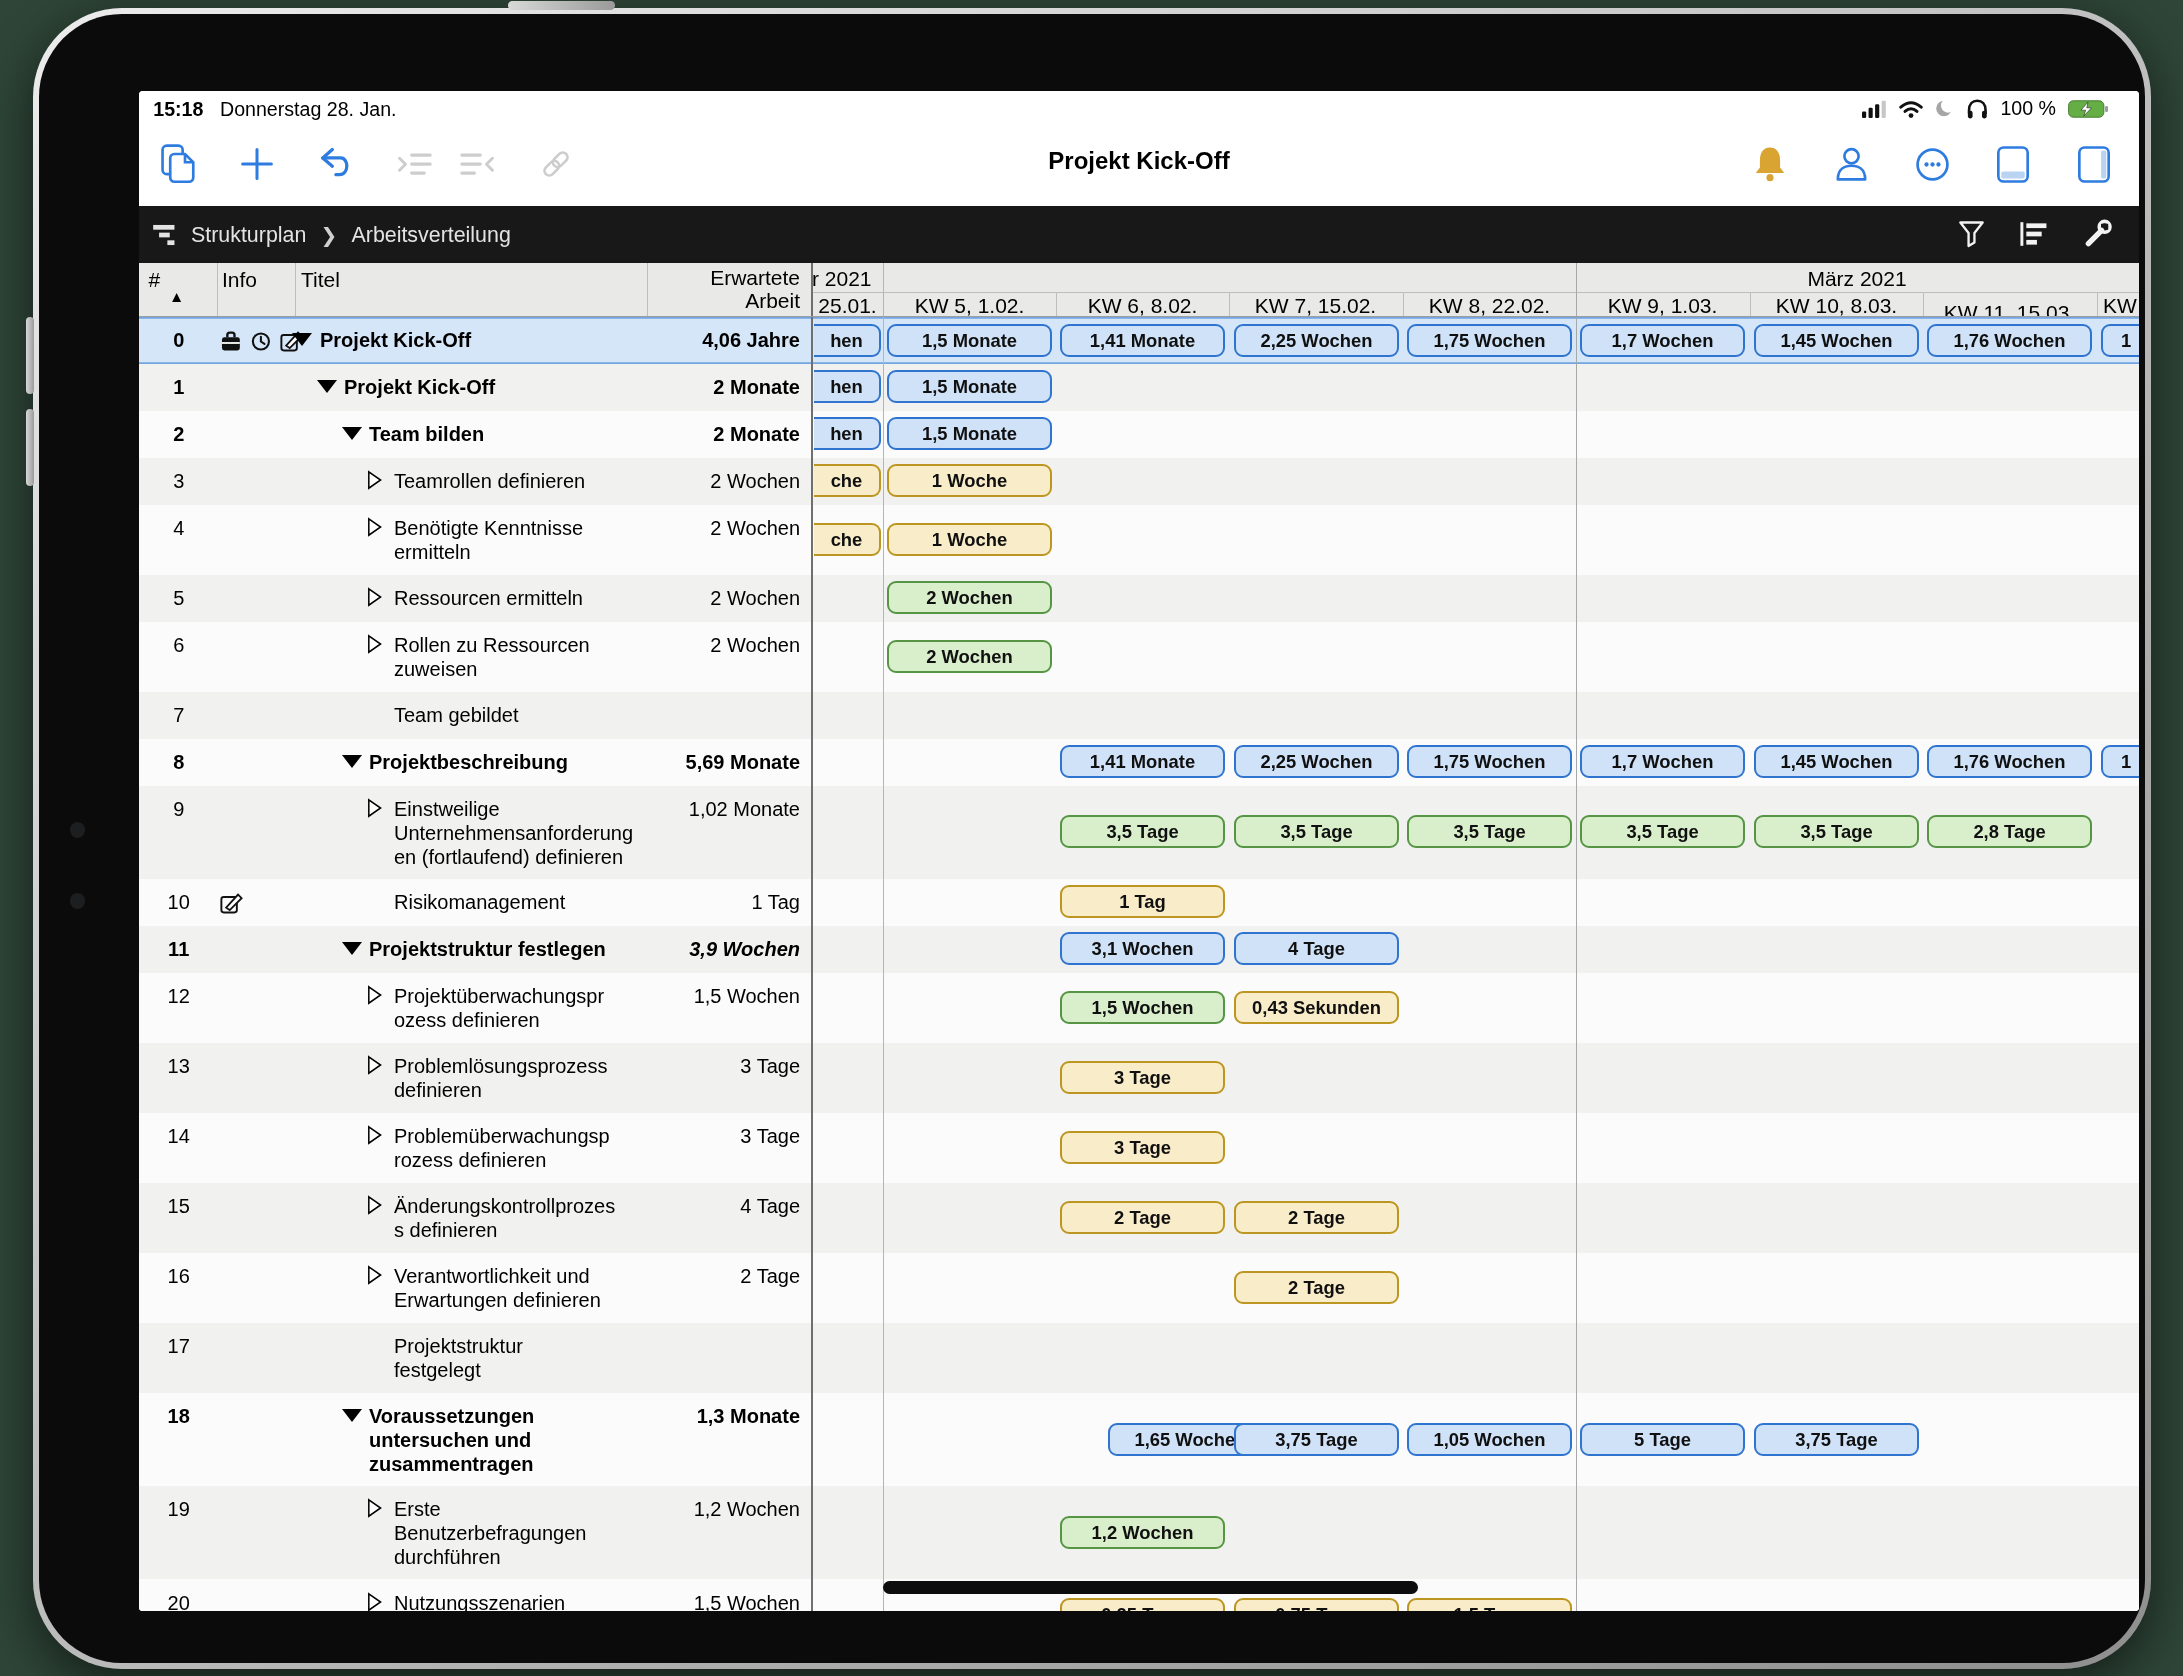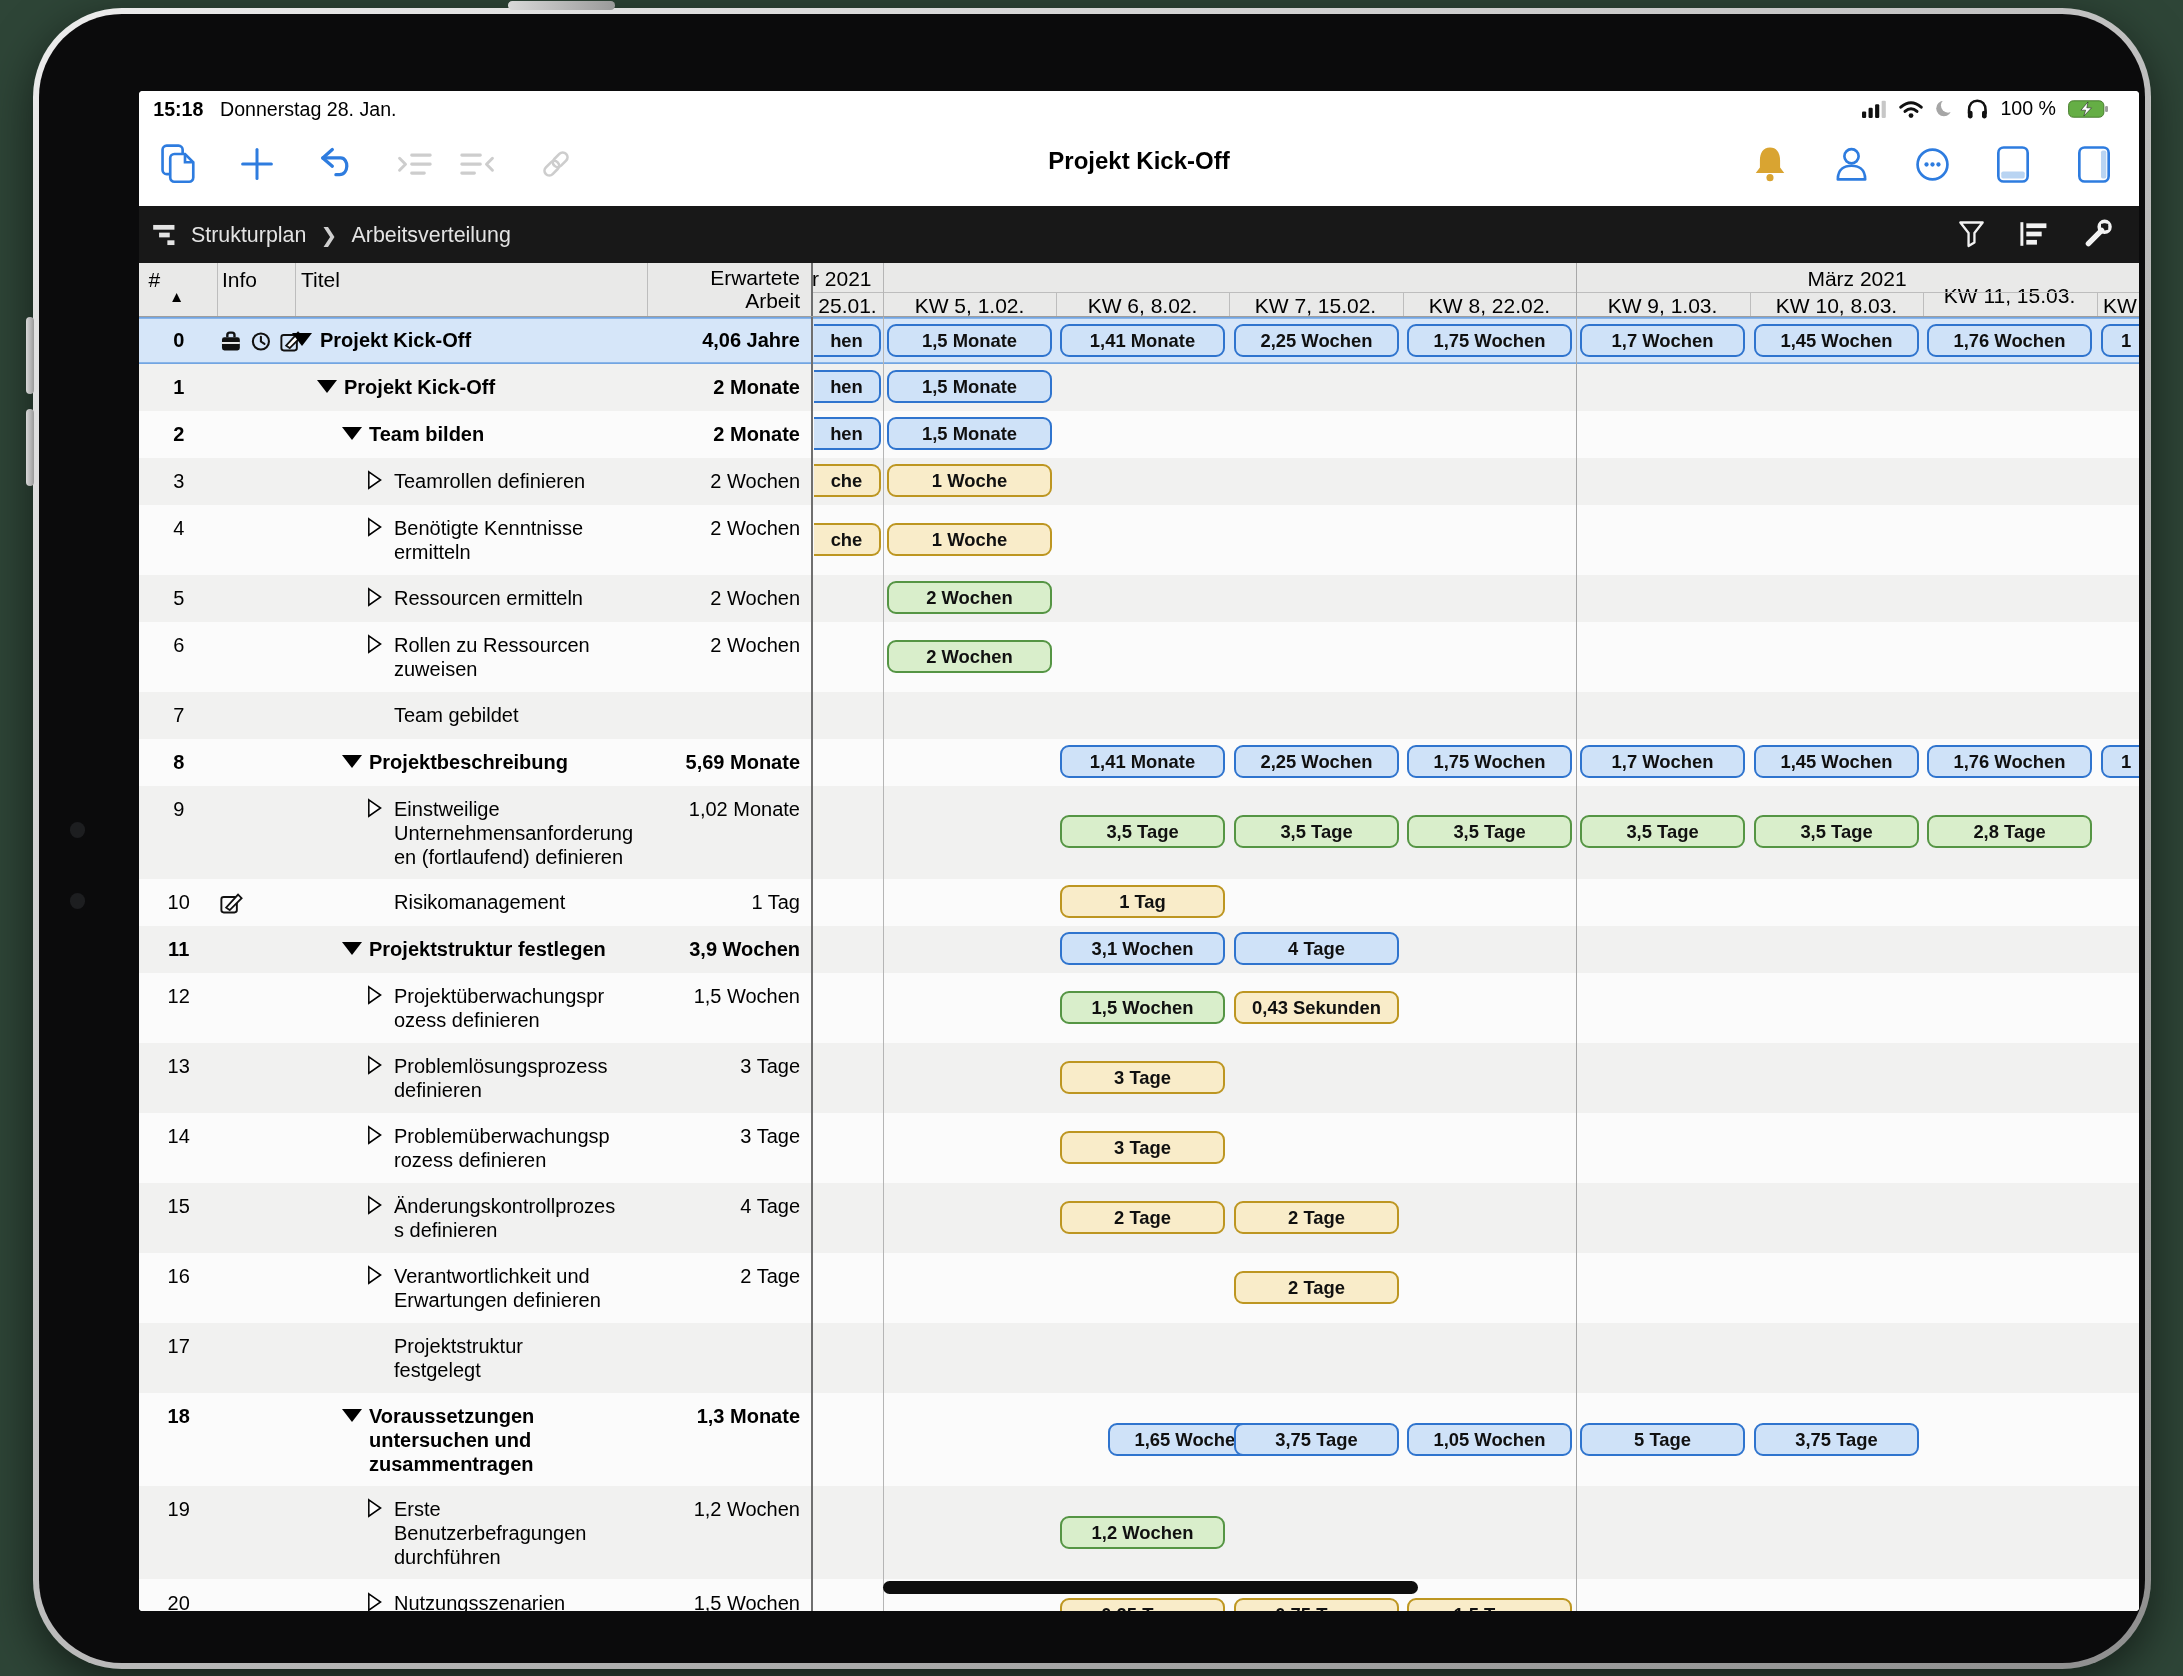--- a/index.html
+++ b/index.html
@@ -236,21 +236,21 @@
           <div class="hlabel" style="left: 508px; top: 26px; width: 153px; text-align: right;">Arbeit</div>
           <div class="hlabel" style="left: 673px; width: 71px; top: 3.6px; text-align: left; overflow: hidden; white-space: nowrap;">r 2021</div>
           <div class="hlabel" style="left: 1437px; width: 562px; top: 3.6px; text-align: center; overflow: hidden; white-space: nowrap;">März 2021</div>
           <div class="hlabel" style="left: 673px; width: 71px; top: 31px; text-align: center; white-space: nowrap;">25.01.</div>
           <div class="hlabel" style="left: 744px; width: 173px; top: 31px; text-align: center; white-space: nowrap;">KW 5, 1.02.</div>
           <div class="hlabel" style="left: 917px; width: 173px; top: 31px; text-align: center; white-space: nowrap;">KW 6, 8.02.</div>
           <div class="hlabel" style="left: 1090px; width: 173px; top: 31px; text-align: center; white-space: nowrap;">KW 7, 15.02.</div>
           <div class="hlabel" style="left: 1264px; width: 173px; top: 31px; text-align: center; white-space: nowrap;">KW 8, 22.02.</div>
           <div class="hlabel" style="left: 1437px; width: 173px; top: 31px; text-align: center; white-space: nowrap;">KW 9, 1.03.</div>
           <div class="hlabel" style="left: 1611px; width: 173px; top: 31px; text-align: center; white-space: nowrap;">KW 10, 8.03.</div>
-          <div class="hlabel" style="left: 1784px; width: 173px; top: 21px; text-align: center; white-space: nowrap;">KW 11, 15.03.</div>
+          <div class="hlabel" style="left: 1784px; width: 173px; top: 38px; text-align: center; white-space: nowrap;">KW 11, 15.03.</div>
           <div class="hlabel" style="left: 1958px; width: 173px; top: 31px; text-align: left; padding-left: 6px; white-space: nowrap;">KW</div>
           <div class="vline" style="left: 78px; top: 0px; height: 53px;"></div>
           <div class="vline" style="left: 156px; top: 0px; height: 53px;"></div>
           <div class="vline" style="left: 508px; top: 0px; height: 53px;"></div>
           <div class="hline" style="left: 673px; top: 28.5px; width: 1327px;"></div>
           <div class="vline" style="left: 917px; top: 28.5px; height: 25px;"></div>
           <div class="vline" style="left: 1090px; top: 28.5px; height: 25px;"></div>
           <div class="vline" style="left: 1264px; top: 28.5px; height: 25px;"></div>
           <div class="vline" style="left: 1611px; top: 28.5px; height: 25px;"></div>
           <div class="vline" style="left: 1784px; top: 28.5px; height: 25px;"></div>
@@ -353,21 +353,21 @@
                 <path d="M12 28 L32 6 L38 12 L18 32 Z" fill="#fff" stroke="#111" stroke-width="3"></path>
               </svg>
             </div>
             <div class="rtitle" style="left: 255px;">Risikomanagement</div>
             <div class="rwork" style="left: 508px; width: 153px;">1 Tag</div>
           </div>
           <div class="row" style="top: 609px; height: 47px; background: rgb(241, 241, 240);">
             <div class="rnum" style="left: 1.2px; width: 77px; font-weight: 700;">11</div>
             <div class="tri-down" style="left: 203px;"></div>
             <div class="rtitle" style="left: 230px; font-weight: 700;">Projektstruktur festlegen</div>
-            <div class="rwork" style="left: 508px; width: 153px; font-weight: 700;">3,9 Wochen</div>
+            <div class="rwork" style="left: 508px; width: 153px; font-weight: 700; font-style: italic;">3,9 Wochen</div>
           </div>
           <div class="row" style="top: 656px; height: 70px; background: rgb(251, 251, 251);">
             <div class="rnum" style="left: 1.2px; width: 77px;">12</div>
             <div class="tri-right" style="left: 228px;"><svg width="15.4" height="20" viewBox="0 0 26 34">
                 <polygon points="3,3 23,17 3,31" fill="#fff" stroke="#000" stroke-width="2.6"></polygon>
               </svg></div>
             <div class="rtitle" style="left: 255px;">Projektüberwachungspr
 ozess definieren</div>
             <div class="rwork" style="left: 508px; width: 153px;">1,5 Wochen</div>
           </div>

